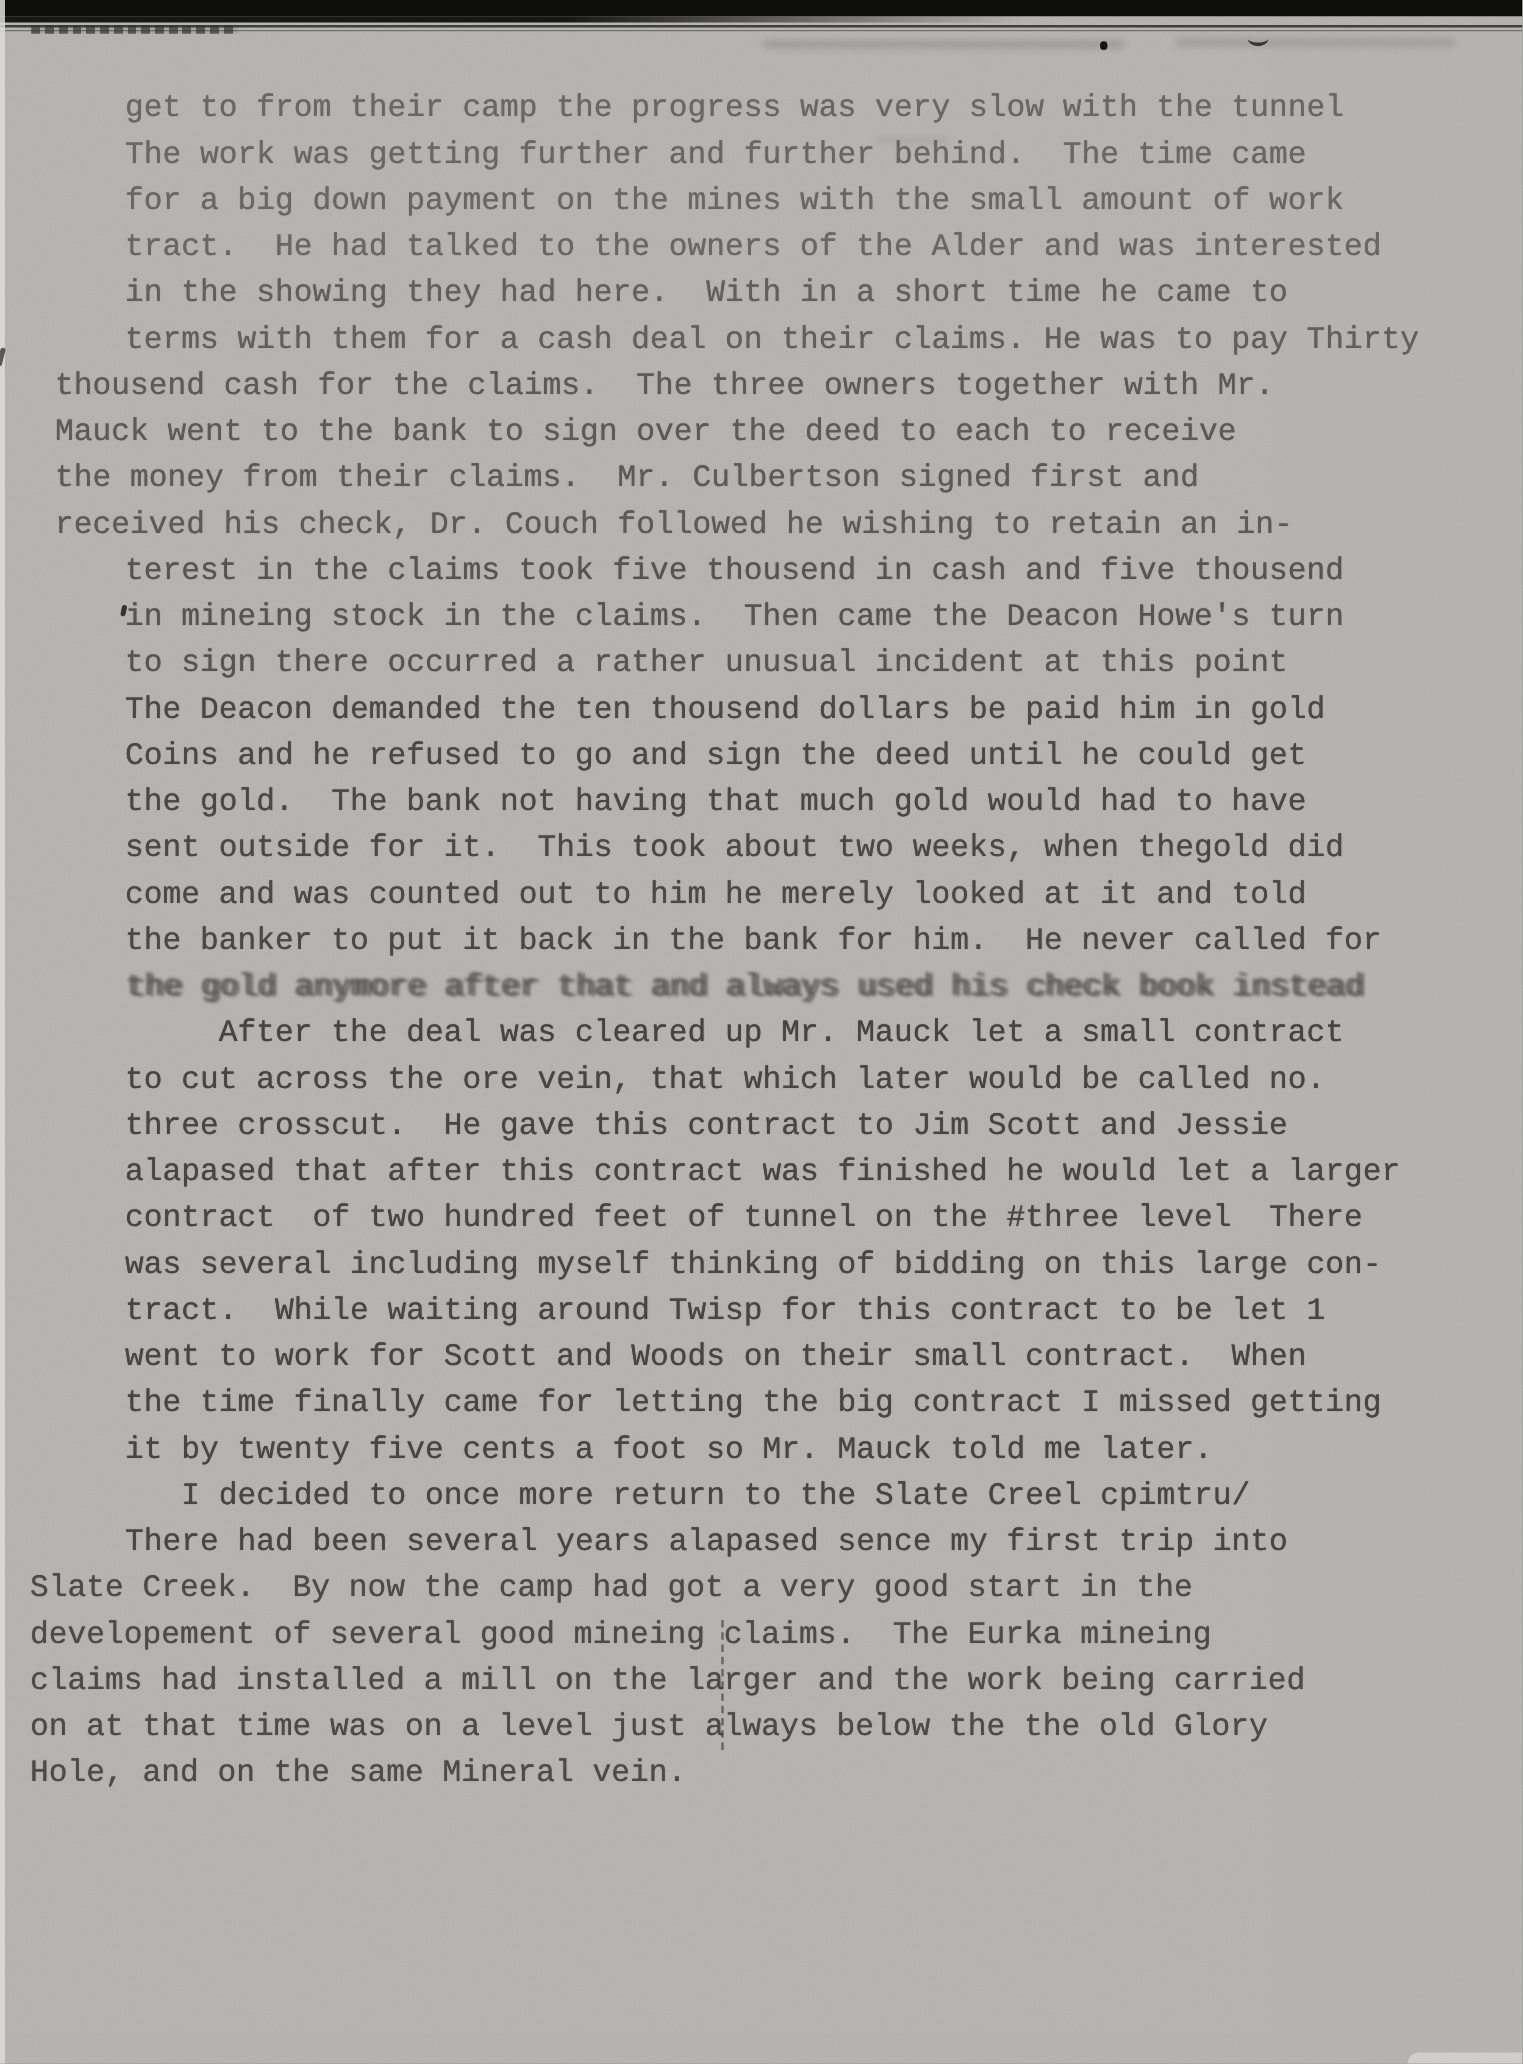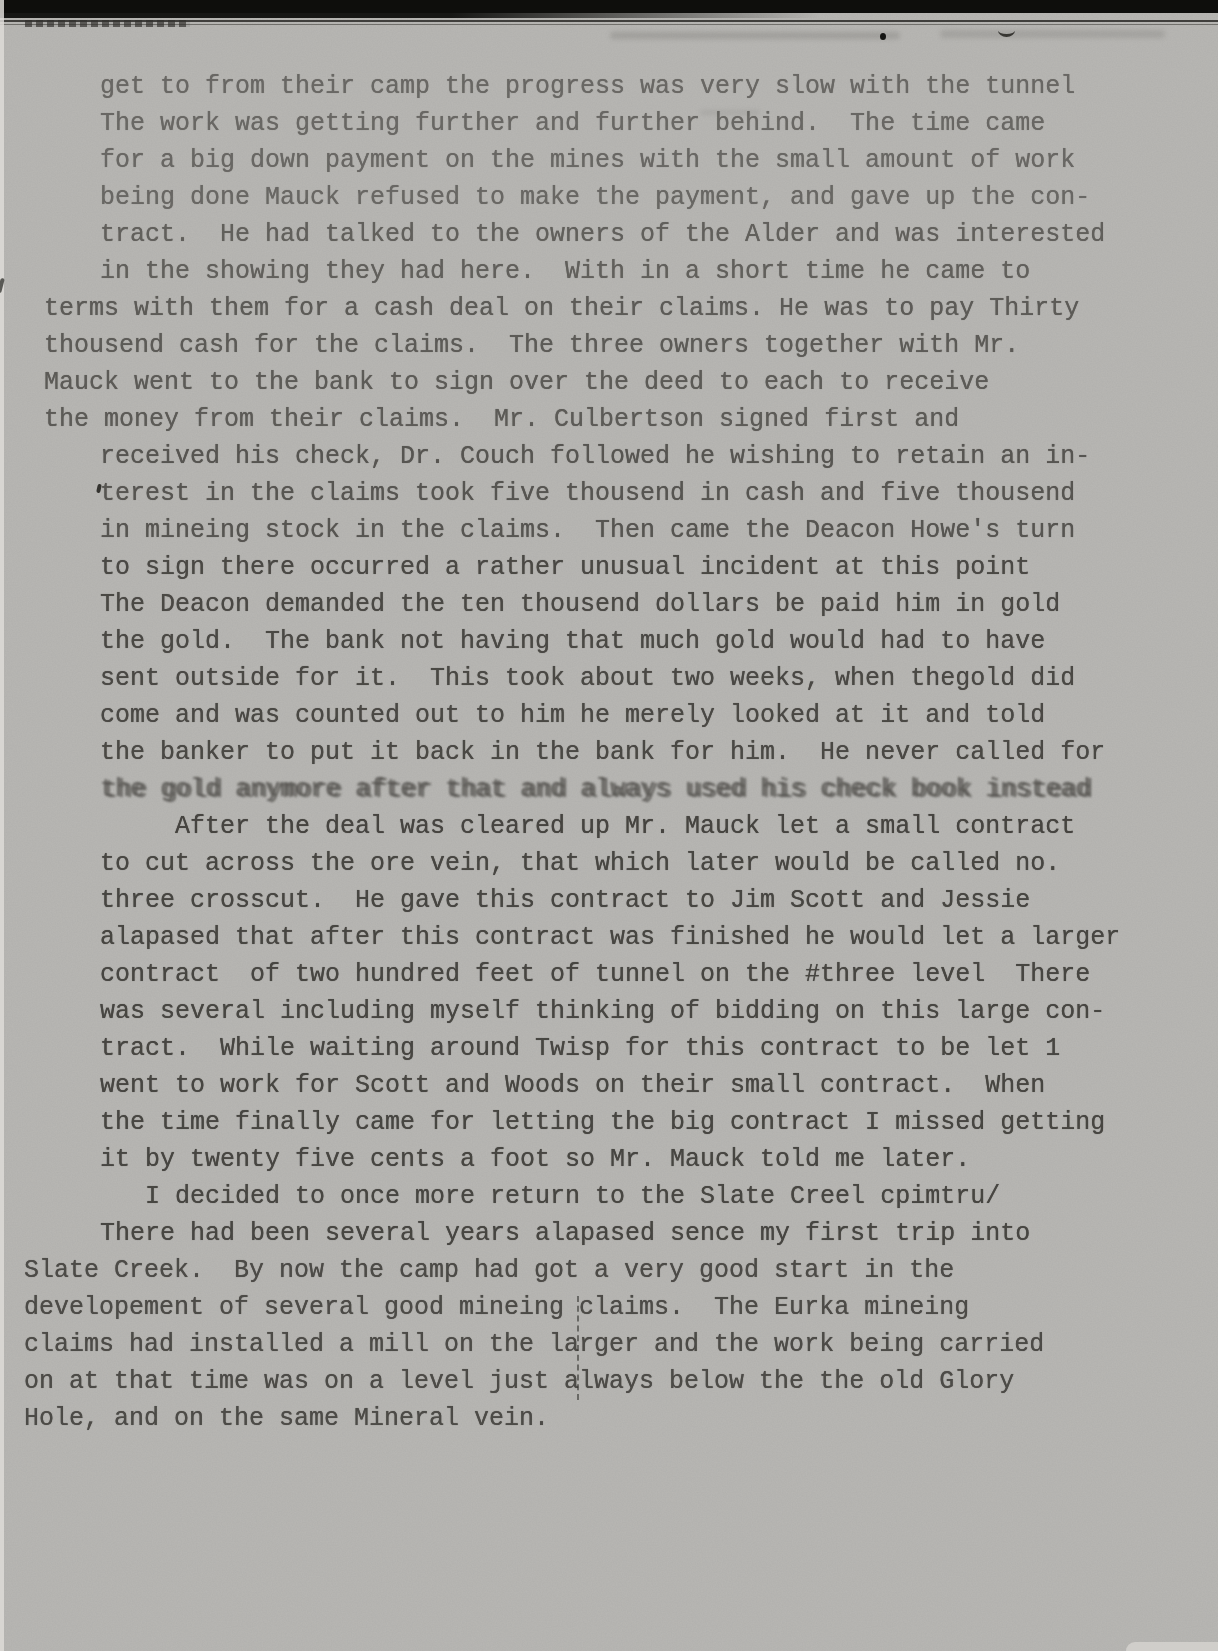--- a/index.html
+++ b/index.html
@@ -87,32 +87,32 @@
   <div class="edge-left"></div>
   <div class="margin-slash"></div>
   <div class="stray-tick"></div>
   <div class="dotted-vline"></div>
   <div class="corner-br"></div>
 
   <div class="text-block" id="text-block">
       <div class="line">get to from their camp the progress was very slow with the tunnel</div>
       <div class="line">The work was getting further and further behind.  The time came</div>
       <div class="line">for a big down payment on the mines with the small amount of work</div>
-      <div class="line">being done Mauck refused to make the payment, and gave up the con-</div>
       <div class="line">tract.  He had talked to the owners of the Alder and was interested</div>
       <div class="line">in the showing they had here.  With in a short time he came to</div>
       <div class="line">terms with them for a cash deal on their claims. He was to pay Thirty</div>
       <div class="line">thousend cash for the claims.  The three owners together with Mr.</div>
       <div class="line">Mauck went to the bank to sign over the deed to each to receive</div>
       <div class="line">the money from their claims.  Mr. Culbertson signed first and</div>
       <div class="line">received his check, Dr. Couch followed he wishing to retain an in-</div>
       <div class="line">terest in the claims took five thousend in cash and five thousend</div>
       <div class="line">in mineing stock in the claims.  Then came the Deacon Howe's turn</div>
       <div class="line">to sign there occurred a rather unusual incident at this point</div>
       <div class="line">The Deacon demanded the ten thousend dollars be paid him in gold</div>
+      <div class="line">Coins and he refused to go and sign the deed until he could get</div>
       <div class="line">the gold.  The bank not having that much gold would had to have</div>
       <div class="line">sent outside for it.  This took about two weeks, when thegold did</div>
       <div class="line">come and was counted out to him he merely looked at it and told</div>
       <div class="line">the banker to put it back in the bank for him.  He never called for</div>
       <div class="line">the gold anymore after that and always used his check book instead</div>
       <div class="line">     After the deal was cleared up Mr. Mauck let a small contract</div>
       <div class="line">to cut across the ore vein, that which later would be called no.</div>
       <div class="line">three crosscut.  He gave this contract to Jim Scott and Jessie</div>
       <div class="line">alapased that after this contract was finished he would let a larger</div>
       <div class="line">contract  of two hundred feet of tunnel on the #three level  There</div>

